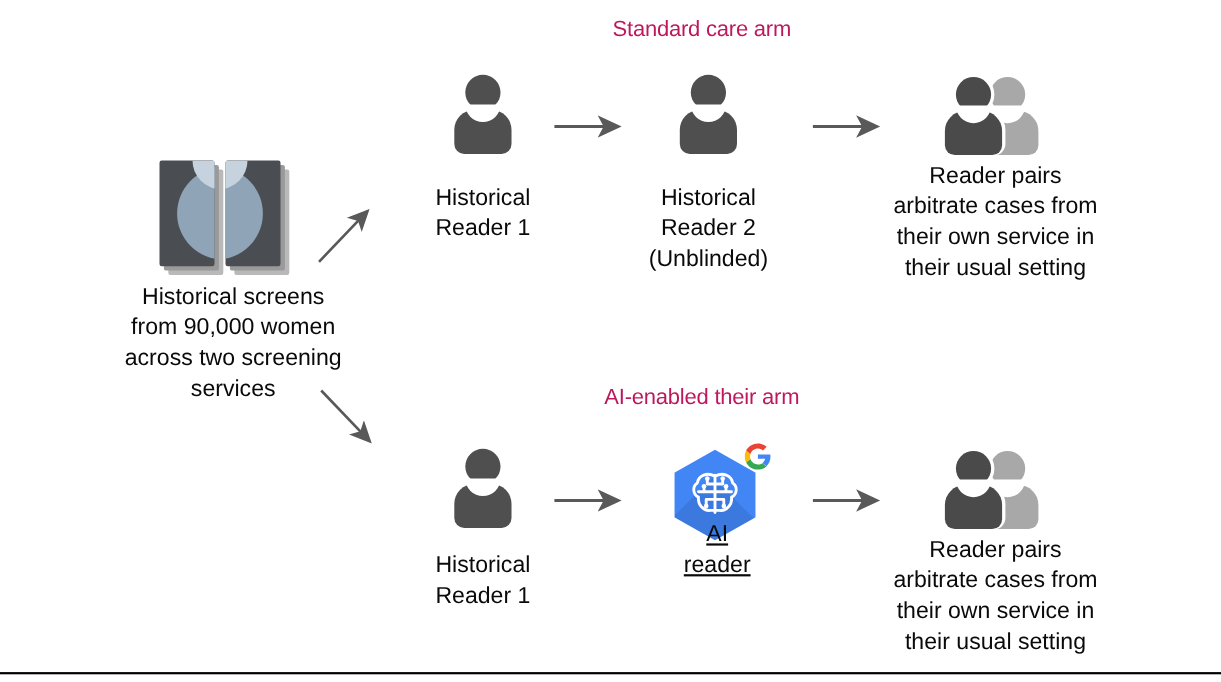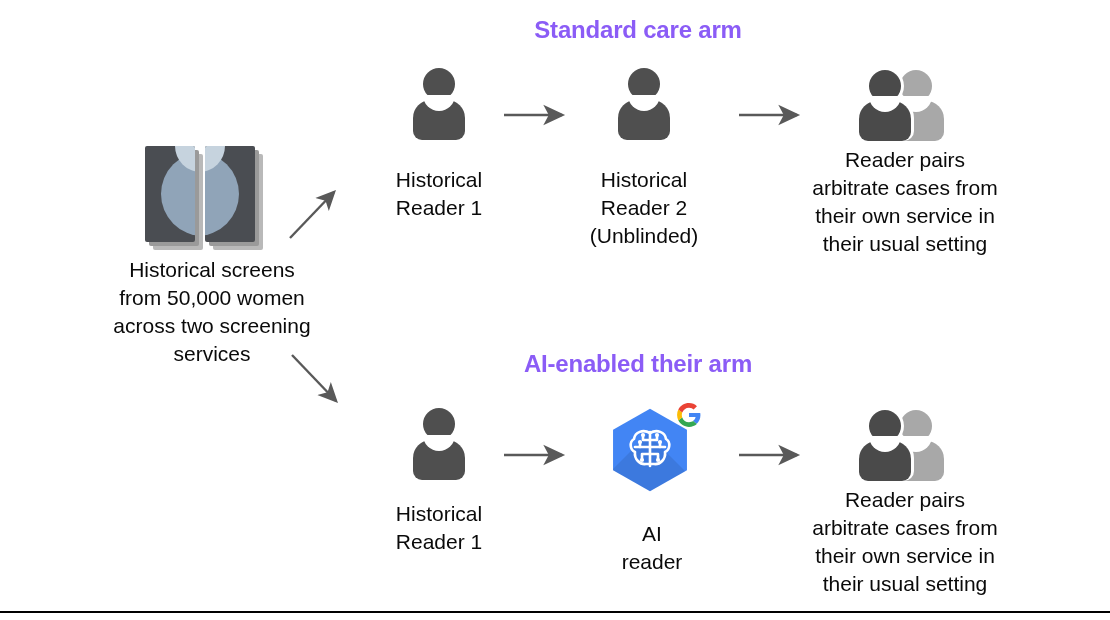--- a/index.html
+++ b/index.html
@@ -14,26 +14,26 @@
   #canvas {
     position: relative;
     width: 1110px;
     height: 620px;
     background: #ffffff;
     overflow: hidden;
   }
   .abs { position: absolute; }
 
   .arm-title {
-    font-size: 24px;
-    font-weight: bold;
+    font-size: 20px;
+    font-weight: normal;
     letter-spacing: -0.2px;
     text-align: center;
     white-space: nowrap;
-    color: #8b5cf6;
+    color: #be185d;
   }
 
   .caption {
     font-size: 21px;
     line-height: 1.33;
     text-align: center;
     color: #0a0a0a;
     white-space: pre-line;
   }
 
@@ -202,21 +202,21 @@
       <div class="sheet ghost2" style="left:68px; top:12px;"></div>
       <div class="sheet ghost1" style="left:64px; top:8px;"></div>
       <div class="sheet film" style="left:60px; top:4px;">
         <div class="breast" style="left:-12px; top:6px; width:46px; height:84px; border-radius:0 46px 46px 0;"></div>
         <div class="breast" style="left:-6px; top:0px; width:26px; height:26px; background:#c6d3de; border-radius:0 0 26px 0;"></div>
       </div>
     </div>
   </div>
 
   <div class="abs caption" style="left:78px; top:256px; width:268px;">Historical screens
-from 50,000 women
+from 90,000 women
 across two screening
 services</div>
 
   <svg class="arrow-d" style="left:280px; top:178px;" width="70" height="70" viewBox="0 0 70 70">
     <defs>
       <marker id="ah-up" markerWidth="9" markerHeight="9" refX="7.2" refY="4.5" orient="auto">
         <path d="M0,0.6 L8.4,4.5 L0,8.4 L2.1,4.5 Z" fill="#595959"></path>
       </marker>
     </defs>
     <line x1="10" y1="60" x2="54" y2="14" stroke="#595959" stroke-width="2.4" marker-end="url(#ah-up)"></line>
@@ -349,21 +349,21 @@
       <div class="g-logo">
         <svg width="26" height="26" viewBox="0 0 48 48">
           <path fill="#4285F4" d="M45.1 24.5c0-1.6-.1-2.8-.4-4H24v7.3h12.1c-.2 2-1.6 5-4.5 7l-.1.3 6.5 5 .4.1c4.1-3.8 6.7-9.4 6.7-15.7z"></path>
           <path fill="#34A853" d="M24 46c5.9 0 10.9-2 14.5-5.3l-6.9-5.4c-1.9 1.3-4.4 2.2-7.6 2.2-5.8 0-10.7-3.8-12.5-9.1l-.3 0-6.8 5.2-.1.3C8 41.2 15.4 46 24 46z"></path>
           <path fill="#FBBC05" d="M11.5 28.4c-.5-1.4-.8-2.9-.8-4.4 0-1.5.3-3.1.7-4.4l0-.3-6.9-5.4-.2.1C2.8 17 2 20.4 2 24s.8 7 2.3 10l7.2-5.6z"></path>
           <path fill="#EA4335" d="M24 10.5c4.1 0 6.9 1.8 8.5 3.3l6.2-6C34.9 4.3 29.9 2 24 2 15.4 2 8 6.8 4.3 14l7.2 5.6C13.3 14.3 18.2 10.5 24 10.5z"></path>
         </svg>
       </div>
     </div>
   </div>
-  <div class="abs caption" style="left:562px; top:520px; width:180px;">AI
+  <div class="abs caption" style="left:562px; top:472px; width:180px;text-decoration:underline;">AI
 reader</div>
 
   <svg class="arrow-h" style="left:735px; top:440px;" width="80" height="30" viewBox="0 0 80 30">
     <defs>
       <marker id="ah-h4" markerWidth="9" markerHeight="9" refX="7.2" refY="4.5" orient="auto">
         <path d="M0,0.6 L8.4,4.5 L0,8.4 L2.1,4.5 Z" fill="#595959"></path>
       </marker>
     </defs>
     <line x1="4" y1="15" x2="62" y2="15" stroke="#595959" stroke-width="2.6" marker-end="url(#ah-h4)"></line>
   </svg>

